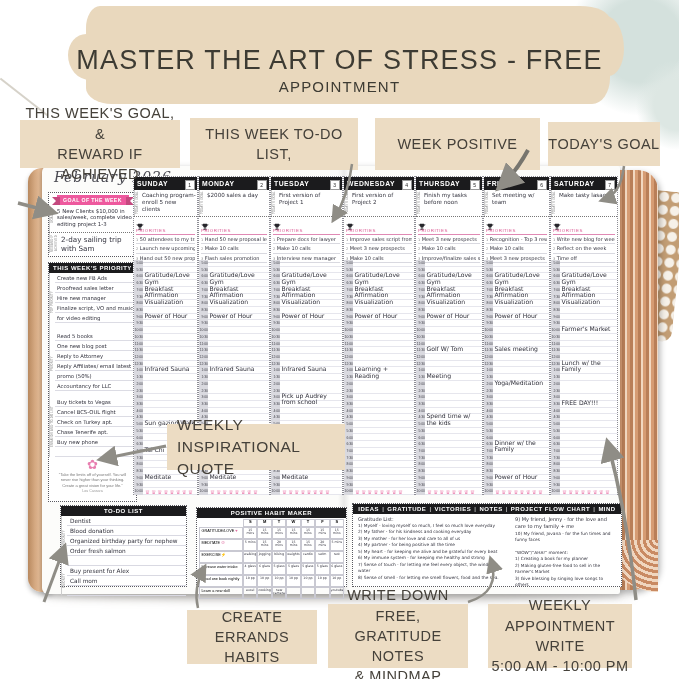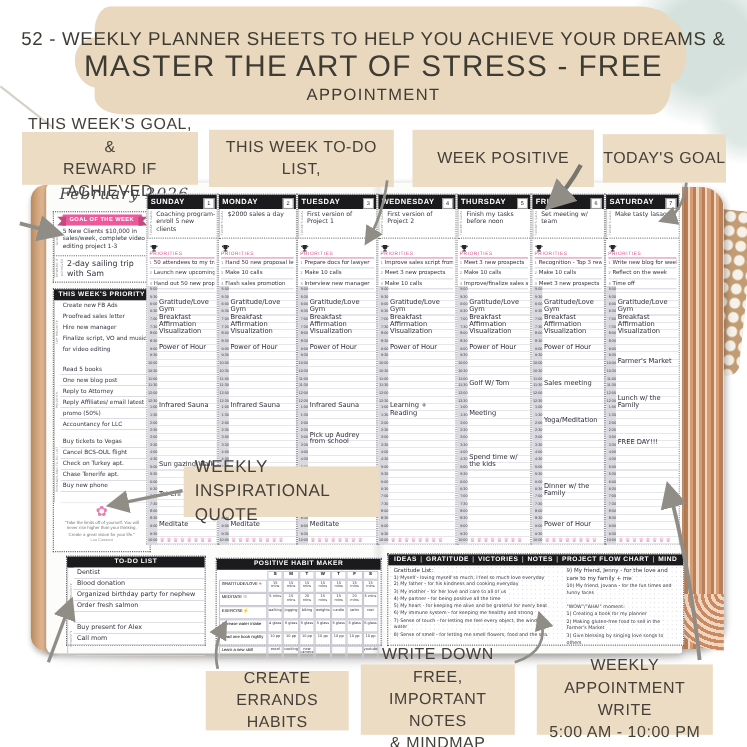--- a/index.html
+++ b/index.html
@@ -123,21 +123,20 @@
 <body>
 
 <div id="canvas">
 
   <div class="blob-teal"></div>
   <div class="blob-teal2"></div>
   <div class="brush"></div>
   <div class="hexpatch"></div>
   <div class="scratch"></div>
 
-  <div class="hdr" id="hdr1">52 - WEEKLY PLANNER  SHEETS TO HELP YOU ACHIEVE YOUR DREAMS &amp;</div>
   <div class="hdr" id="hdr2">MASTER THE ART OF STRESS - FREE</div>
   <div class="hdr" id="hdr3">APPOINTMENT</div>
 
   <div class="cover-left"></div>
   <div class="pages-right"></div>
   <div class="pagecurl"></div>
   <div class="pshadow"></div>
 
   <div class="page">
     <div class="seam"></div>
@@ -777,24 +776,24 @@
   <div class="cl" id="cl-quote" style="left:167px;top:424px;width:168px;height:46px;">
       <div>WEEKLY INSPIRATIONAL</div>
       <div>QUOTE</div>
     </div>
   <div class="cl" style="left:187px;top:610px;width:130px;height:54px;">
       <div>CREATE ERRANDS</div>
       <div>HABITS</div>
     </div>
   <div class="cl" style="left:328px;top:604px;width:140px;height:64px;">
       <div>WRITE DOWN FREE,</div>
-      <div>IMPORTANT NOTES</div>
+      <div>GRATITUDE NOTES</div>
       <div>&amp; MINDMAP</div>
     </div>
-  <div class="cl" style="left:488px;top:604px;width:160px;height:64px;">
+  <div class="cl" style="left:488px;top:604px;width:144px;height:64px;">
       <div>WEEKLY APPOINTMENT</div>
       <div>WRITE</div>
       <div>5:00 AM - 10:00 PM</div>
     </div>
 
   <svg class="arrows" width="679" height="679">
     <defs>
       <marker id="ah" markerWidth="7" markerHeight="7" refX="5" refY="3.5" orient="auto">
         <path d="M0 0L7 3.5L0 7z" fill="#8f8d86"></path>
       </marker>

